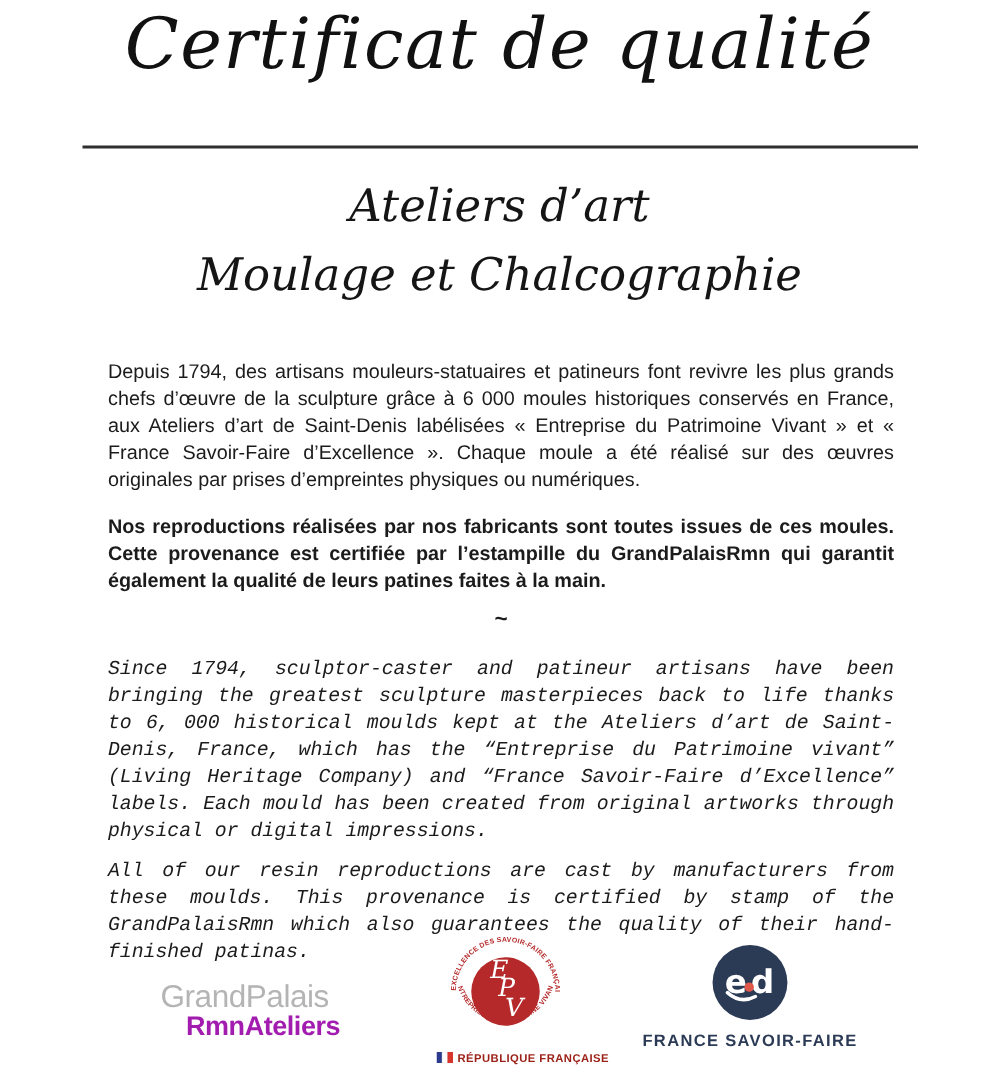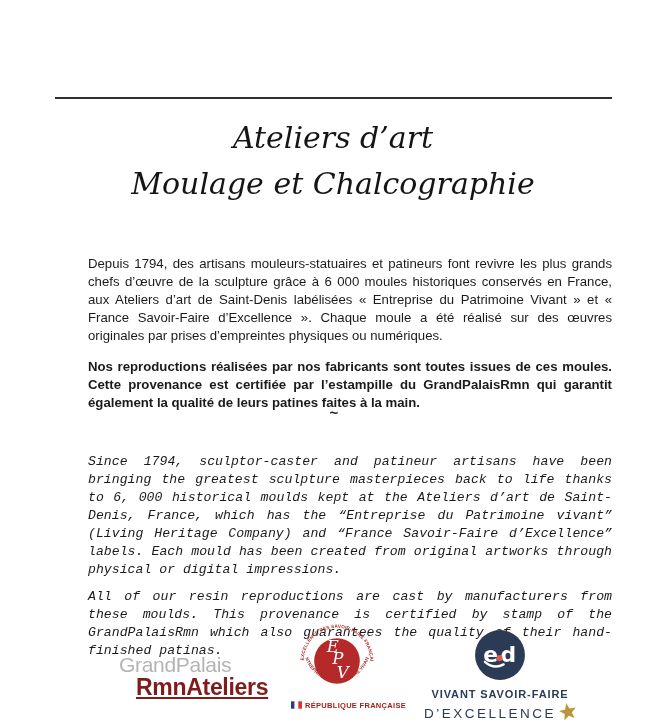--- a/index.html
+++ b/index.html
@@ -27,39 +27,39 @@
     position: absolute; left: 0; width: 100%; text-align: center;
     font-family: "DejaVu Serif", serif;
     font-style: italic; font-weight: 500;
     font-size: 30px; color: #151515;
   }
   .s1 { top: 120px; }
   .s2 { top: 166px; }
 
   
   .body {
-    position: absolute; left: 72px; width: 524px; margin: 16px;
+    position: absolute; left: 72px; width: 524px; margin: 0;
     font-size: 13.2px; line-height: 18px; text-align: justify;
     color: #1b1b1b;
   }
   .p1 { top: 239px; }
   .p2 { top: 342px; font-weight: bold; }
   .sep {
     position: absolute; top: 404px; left: 72px; width: 524px;
     text-align: center; font-size: 15px; font-weight: 700; color: #1b1b1b;
   }
   .en { font-style: italic; font-family: Liberation Mono, monospace; }
   .p3 { top: 437px; }
   .p4 { top: 572px; }
 
   
-  .logo-gp { position: absolute; left: 107px; top: 653px; margin-left: 12px; }
+  .logo-gp { position: absolute; left: 107px; top: 653px; }
   .gp1 { font-size: 21px; letter-spacing: -0.3px; color: #b4b4b4; }
-  .gp2 { font-size: 23px; letter-spacing: -0.3px; font-weight: 700; color: #7f1d1d;
-         margin-left: 17px; margin-top: -3px; text-decoration: underline; }
+  .gp2 { font-size: 18px; letter-spacing: -0.3px; font-weight: 700; color: #a21caf;
+         margin-left: 17px; margin-top: -3px; }
 
   
   .logo-epv { position: absolute; left: 291px; top: 622px; width: 92px; text-align: center; }
   .logo-epv svg.emblem { display: block; margin: 0 auto; }
   .arc-text { font-family: "Liberation Sans", sans-serif; font-weight: 700; font-size: 5.6px; letter-spacing: 0.2px; }
   .epv-letter { font-family: "DejaVu Serif", serif; font-style: italic; font-weight: 500; }
   .rf-caption {
     margin-top: 1px; white-space: nowrap;
     font-size: 7.5px; font-weight: 700; letter-spacing: 0.3px; color: #9c2218;
   }
@@ -70,20 +70,21 @@
   .logo-ed svg.ed-mono { display: block; margin: 0 auto; }
   .ed1 { margin-top: 7px; font-size: 11px; font-weight: 700; letter-spacing: 0.9px; color: #2b3a55; white-space: nowrap; }
   .ed2 { margin-top: 2px; font-size: 13.5px; letter-spacing: 2.5px; color: #2b3a55; white-space: nowrap; }
   .ed2 .star { vertical-align: -4px; margin-left: 2px; }
 </style>
 </head>
 <body>
 
 <div class="page">
 
+  <h1 class="title">Certificat de qualité</h1>
   <div class="rule"></div>
 
   <div class="subtitle s2">Moulage et Chalcographie</div>
   <div class="subtitle s1">Ateliers d’art</div>
 
   <p class="body p1">Depuis 1794, des artisans mouleurs-statuaires et patineurs font revivre les plus grands chefs d’œuvre de la sculpture grâce à 6 000 moules historiques conservés en France, aux Ateliers d’art de Saint-Denis labélisées « Entreprise du Patrimoine Vivant » et « France Savoir-Faire d’Excellence ». Chaque moule a été réalisé sur des œuvres originales par prises d’empreintes physiques ou numériques.</p>
   <p class="body p2">Nos reproductions réalisées par nos fabricants sont toutes issues de ces moules. Cette provenance est certifiée par l’estampille du GrandPalaisRmn qui garantit également la qualité de leurs patines faites à la main.</p>
 
   <div class="sep">~</div>
 
@@ -122,23 +123,16 @@
   </div>
 
   <div class="logo-ed">
     <svg class="ed-mono" width="52" height="52" viewBox="0 0 100 100">
       <circle cx="50" cy="50" r="48" fill="#2b3a55"></circle>
       <text x="32" y="64" font-size="42" font-weight="bold" fill="#ffffff" text-anchor="middle" font-family="DejaVu Sans, sans-serif">e</text>
       <text x="66" y="64" font-size="42" font-weight="bold" fill="#ffffff" text-anchor="middle" font-family="DejaVu Sans, sans-serif">d</text>
       <path d="M 21 63 Q 38 78 57 68" stroke="#ffffff" stroke-width="4.5" stroke-linecap="round" fill="none"></path>
       <circle cx="49" cy="56" r="6" fill="#e0584a"></circle>
     </svg>
-    <div class="ed1">VIVANT SAVOIR-FAIRE</div>
-    <div class="ed2">
-      <span>D’EXCELLENCE</span><svg class="star" width="20" height="20" viewBox="0 0 20 20">
-        <g transform="rotate(-12 10 10)">
-          <polygon points="10,1 12.23,6.93 18.56,7.2 13.61,11.17 15.29,17.28 10,13.8 4.71,17.28 6.39,11.17 1.44,7.2 7.77,6.93" fill="#b9953c"></polygon>
-        </g>
-      </svg>
-    </div>
+    <div class="ed1">FRANCE SAVOIR-FAIRE</div>
   </div>
 
 </div>
 
 </body></html>

